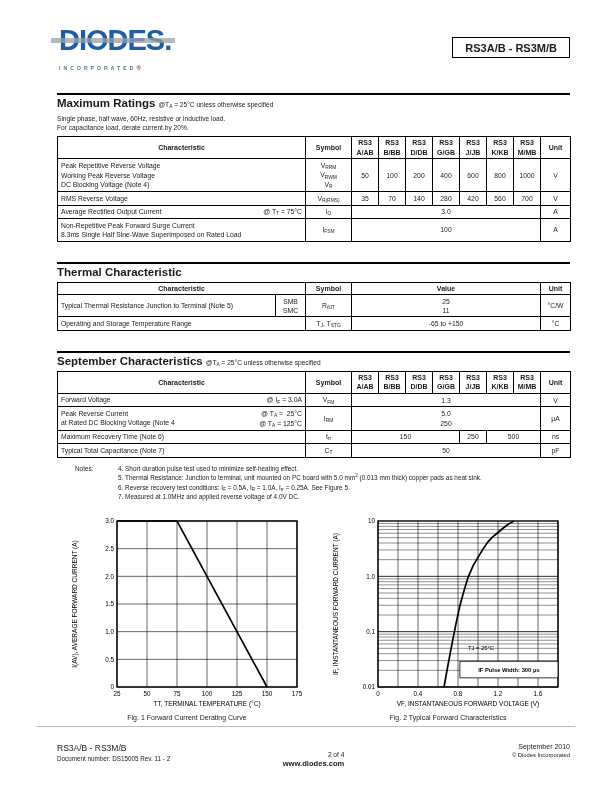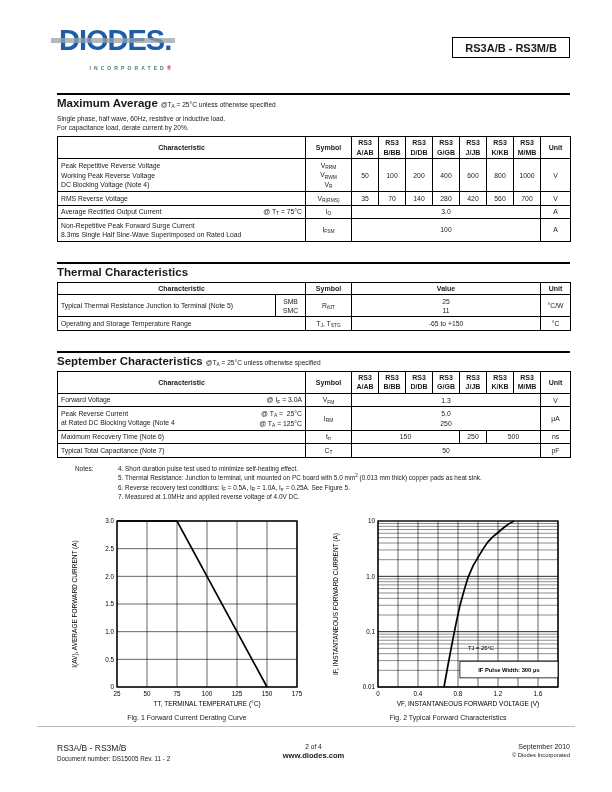--- a/index.html
+++ b/index.html
@@ -5,21 +5,21 @@
   * { box-sizing: border-box; margin: 0; padding: 0; }
   body {
     width: 612px; height: 792px; position: relative;
     background: #ffffff; color: #1a1a1a;
     font-family: "Liberation Sans", sans-serif;
   }
   .page { padding: 26px 42px 0 57px; position: relative; }
 
   
   .hdr { position: relative; height: 50px; }
-  .logo { position: relative; display: inline-block; margin-left: 2px; text-align: right; }
+  .logo { position: relative; display: inline-block; margin-left: 2px; }
   .logo-word-wrap { position: relative; display: inline-block; }
   .logo-word { font-size: 29px; font-weight: 800; color: #1b5da9; letter-spacing: -1px; line-height: 1; }
   .logo-bar { position: absolute; left: -8px; right: -4px; top: 12px; height: 5px; background: #97a1ab; opacity: .75; }
   .logo-sub { margin-top: 1px; }
   .logo-sub-txt { color: #4d7780; font-size: 5px; font-weight: bold; letter-spacing: 3.1px; }
   .logo-reg { color: #c22026; font-size: 6px; font-weight: bold; }
   .part-box { position: absolute; top: 11px; right: 0; border: 1.5px solid #000; padding: 4px 12px 3px; font-weight: bold; font-size: 11px; background: #fff; }
 
   
   .sec { border-top: 2.5px solid #000; padding-top: 2px; font-weight: bold; font-size: 11.5px; }
@@ -50,21 +50,21 @@
   .fig { width: 244px; }
   .fig svg { display: block; font-family: inherit; }
   .cap { text-align: center; font-size: 7px; margin-top: 3px; }
 
   
   .footer-rule { position: absolute; top: 726px; left: 37px; right: 37px; border-top: 1px solid #bbb; }
   .footer { position: absolute; top: 743px; left: 57px; width: 513px; }
   .f-left { position: absolute; left: 0; top: 0; }
   .f-left .l1 { font-size: 8.5px; }
   .f-left .l2 { font-size: 6.3px; margin-top: 2px; }
-  .f-center { position: absolute; left: 50%; transform: translateX(-50%); top: 0; text-align: center; }
+  .f-center { position: absolute; left: 50%; transform: translateX(-50%); top: 8px; text-align: right; }
   .f-center .l1 { font-size: 6.6px; }
   .f-center .l2 { font-size: 7.6px; font-weight: bold; margin-top: 1px; }
   .f-right { position: absolute; right: 0; top: 0; text-align: right; }
   .f-right .l1 { font-size: 7px; }
   .f-right .l2 { font-size: 5.8px; margin-top: 2px; }
 </style>
 </head>
 <body>
 
 <div class="page">
@@ -76,21 +76,21 @@
         <span class="logo-bar"></span>
       </div>
       <div class="logo-sub">
         <span class="logo-sub-txt">INCORPORATED</span><span class="logo-reg">®</span>
       </div>
     </div>
     <div class="part-box">RS3A/B - RS3M/B</div>
   </div>
 
   <div class="sec mt1">
-    <span>Maximum Average</span><span class="cond">@T<sub>A</sub> = 25°C unless otherwise specified</span>
+    <span>Maximum Ratings</span><span class="cond">@T<sub>A</sub> = 25°C unless otherwise specified</span>
   </div>
   <div class="intro">
     <div>Single phase, half wave, 60Hz, resistive or inductive load.</div>
     <div>For capacitance load, derate current by 20%.</div>
   </div>
 
   <table class="dtable">
     <colgroup>
       <col style="width:248px">
         <col style="width:46px">
@@ -154,21 +154,21 @@
     <tr>
       <td class="char">Non-Repetitive Peak Forward Surge Current<br>8.3ms Single Half Sine-Wave Superimposed on Rated Load</td>
       <td class="num">I<sub>FSM</sub></td>
       <td class="num" colspan="7">100</td>
       <td class="num">A</td>
     </tr>
   </tbody>
     </table>
 
   <div class="sec mt2">
-    <span>Thermal Characteristics</span>
+    <span>Thermal Characteristic</span>
   </div>
   <table class="dtable">
     <colgroup>
         <col style="width:218px">
         <col style="width:30px">
         <col style="width:46px">
         <col style="width:189px">
         <col style="width:30px">
       </colgroup>
     <tbody>

